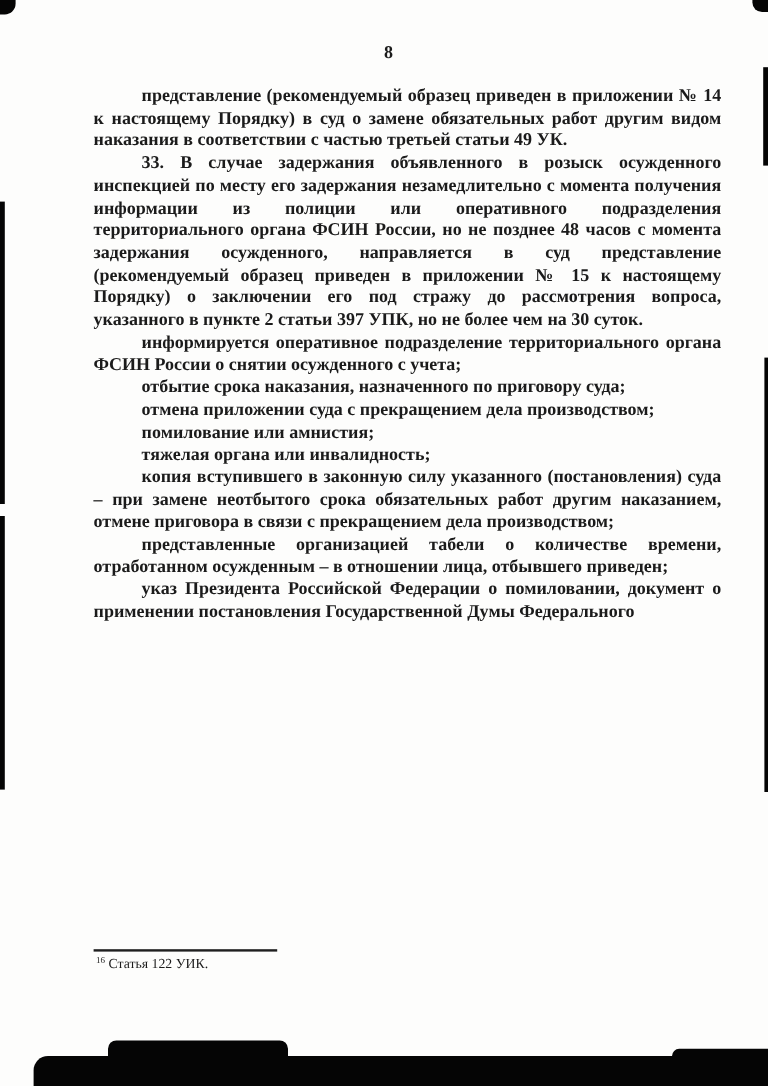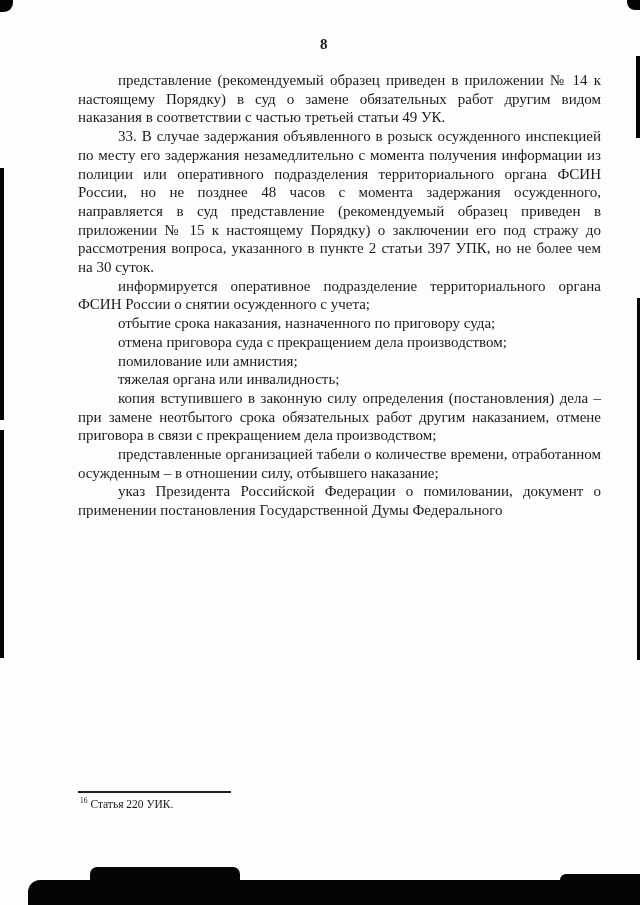--- a/index.html
+++ b/index.html
@@ -28,20 +28,21 @@
     top: 71px;
     left: 78px;
     width: 523px;
     font-size: 15px;
     line-height: 18.7px;
     text-align: justify;
   }
   .content p {
     text-indent: 40px;
     margin: 0;
+    font-weight: bold;
   }
   .content sup {
     font-size: 10px;
     line-height: 0;
     vertical-align: super;
   }
   .footnote-rule {
     position: absolute;
     left: 78px;
     top: 791px;
@@ -88,24 +89,24 @@
   <div class="artifact a-bottom-bump2"></div>
   <div class="artifact a-bottom-main"></div>
 
   <div class="page-number">8</div>
 
   <div class="content">
     <p>представление (рекомендуемый образец приведен в приложении № 14 к настоящему Порядку) в суд о замене обязательных работ другим видом наказания в соответствии с частью третьей статьи 49 УК.</p>
     <p>33. В случае задержания объявленного в розыск осужденного инспекцией по месту его задержания незамедлительно с момента получения информации из полиции или оперативного подразделения территориального органа ФСИН России, но не позднее 48 часов с момента задержания осужденного, направляется в суд представление (рекомендуемый образец приведен в приложении № 15 к настоящему Порядку) о заключении его под стражу до рассмотрения вопроса, указанного в пункте 2 статьи 397 УПК, но не более чем на 30 суток.</p>
     <p>информируется оперативное подразделение территориального органа ФСИН России о снятии осужденного с учета;</p>
     <p>отбытие срока наказания, назначенного по приговору суда;</p>
-    <p>отмена приговора суда с прекращением дела производством;</p>
+    <p>отмена приложении суда с прекращением дела производством;</p>
     <p>помилование или амнистия;</p>
     <p>тяжелая органа или инвалидность;</p>
-    <p>копия вступившего в законную силу определения (постановления) дела – при замене неотбытого срока обязательных работ другим наказанием, отмене приговора в связи с прекращением дела производством;</p>
-    <p>представленные организацией табели о количестве времени, отработанном осужденным – в отношении силу, отбывшего наказание;</p>
+    <p>копия вступившего в законную силу указанного (постановления) суда – при замене неотбытого срока обязательных работ другим наказанием, отмене приговора в связи с прекращением дела производством;</p>
+    <p>представленные организацией табели о количестве времени, отработанном осужденным – в отношении лица, отбывшего приведен;</p>
     <p>указ Президента Российской Федерации о помиловании, документ о применении постановления Государственной Думы Федерального</p>
   </div>
 
   <div class="footnote-rule"></div>
-  <div class="footnote"><sup>16</sup> <span>Статья 220 УИК.</span></div>
+  <div class="footnote"><sup>16</sup> <span>Статья 122 УИК.</span></div>
 
 </div>
 
 </body></html>

